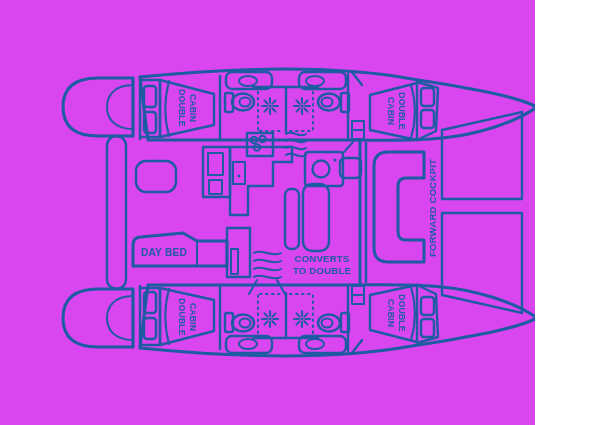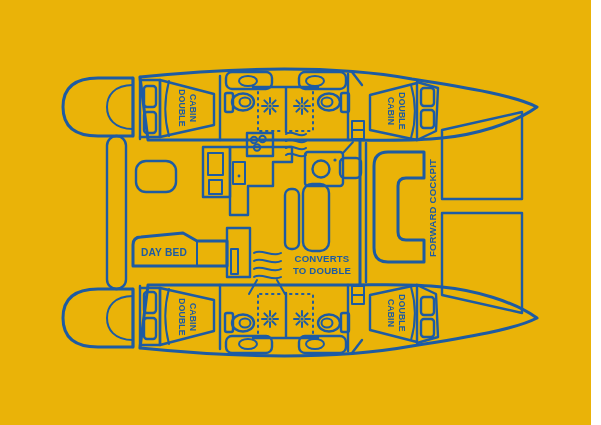--- a/index.html
+++ b/index.html
@@ -1,19 +1,19 @@
 <!DOCTYPE html>
 <html><head>
 <meta charset="utf-8">
 <style>
   html,body{margin:0;padding:0;background:#ffffff;}
   .stage{
     position:relative;
-    width:591px;height:425px;
-    background:#eab308;
+    width:535px;height:425px;
+    background:#d946ef;
     overflow:hidden;
     font-family:"Liberation Sans",sans-serif;
   }
   svg{display:block;}
   .ln   {fill:none;stroke:#1d5ba3;stroke-width:3;stroke-linecap:round;stroke-linejoin:round;}
   .ln2  {fill:none;stroke:#1d5ba3;stroke-width:2.4;stroke-linecap:round;stroke-linejoin:round;}
   .thin {fill:none;stroke:#1d5ba3;stroke-width:2;stroke-linecap:round;stroke-linejoin:round;}
   .dot  {fill:none;stroke:#1d5ba3;stroke-width:2;stroke-linecap:round;stroke-dasharray:1.5 4.5;}
   .fillb{fill:#1d5ba3;stroke:none;}
   .lbl{

